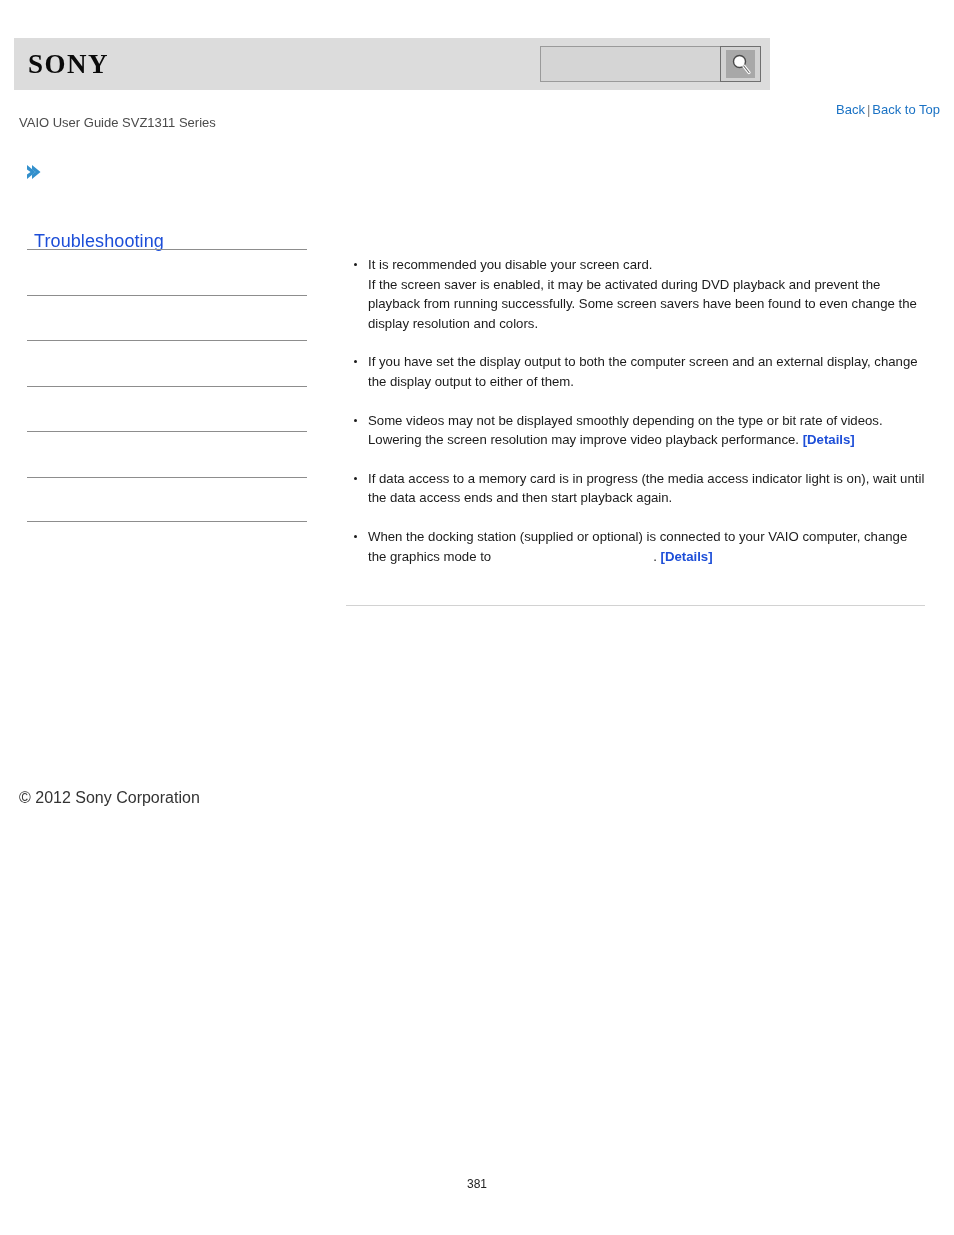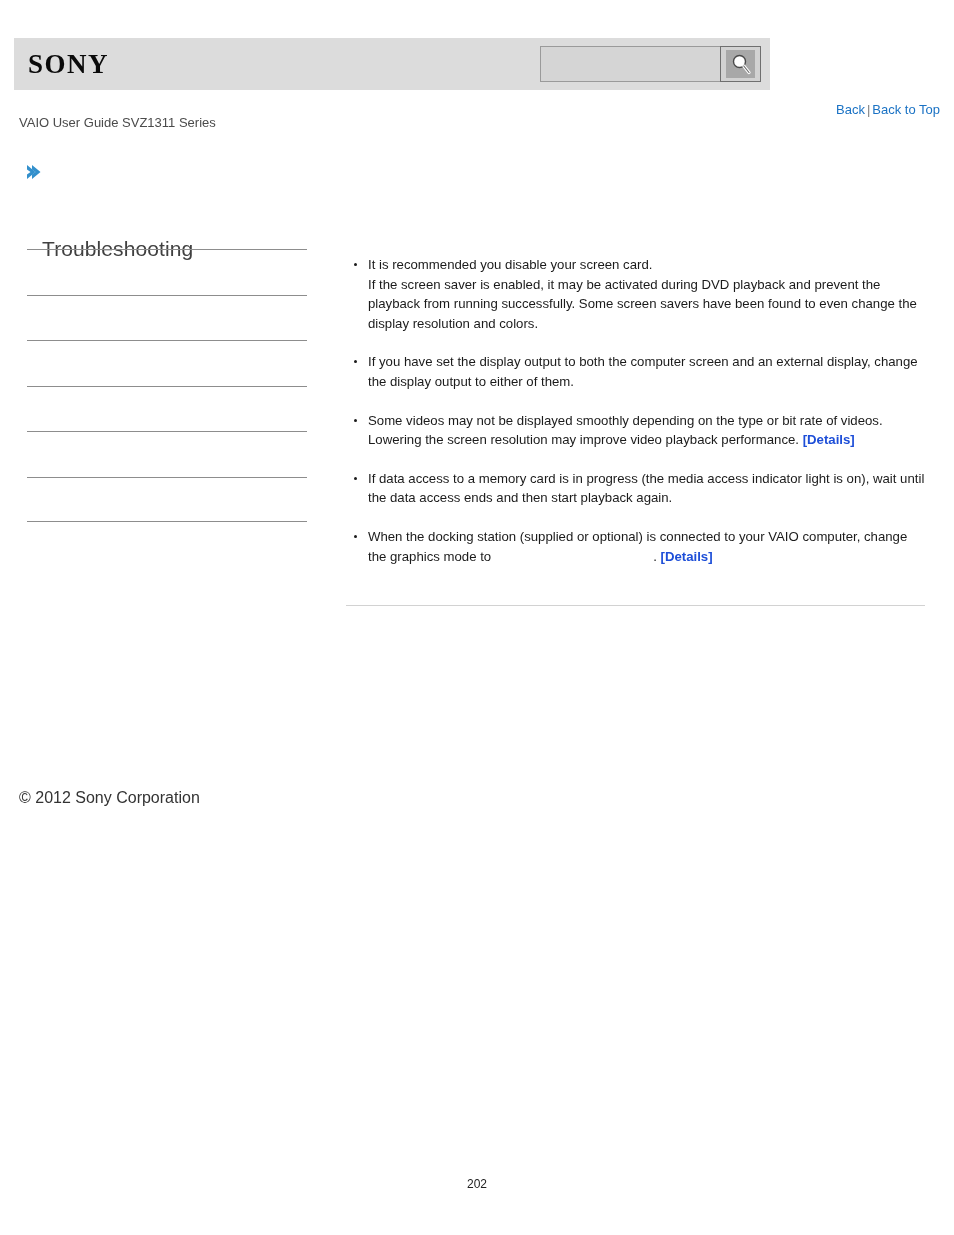--- a/index.html
+++ b/index.html
@@ -129,24 +129,24 @@
     position: absolute;
     left: 23px;
     top: 12px;
     width: 20px;
     height: 20px;
   }
   .section-title {
     position: absolute;
     left: 26px;
     top: 70px;
-    font-size: 21px;
+    font-size: 18px;
     font-weight: normal;
-    color: #404040;
-    margin: 16px;
+    color: #1d4ed8;
+    margin: 8px;
     line-height: 26px;
     letter-spacing: 0.1px;
   }
   .nav-list {
     position: absolute;
     left: 27px;
     top: 99px;
     width: 280px;
     margin: 0;
     padding: 0;
@@ -314,13 +314,13 @@
     <li>
       <span>When the docking station (supplied or optional) is connected to your VAIO computer, change the graphics mode to</span><span class="missing-span"></span><span>.</span>
       <a class="details-link" href="#">[Details]</a>
     </li>
 
   </ul>
 </div>
 
 <div class="content-rule"></div>
 
-<div class="page-number">202</div>
+<div class="page-number">381</div>
 
 </body></html>

